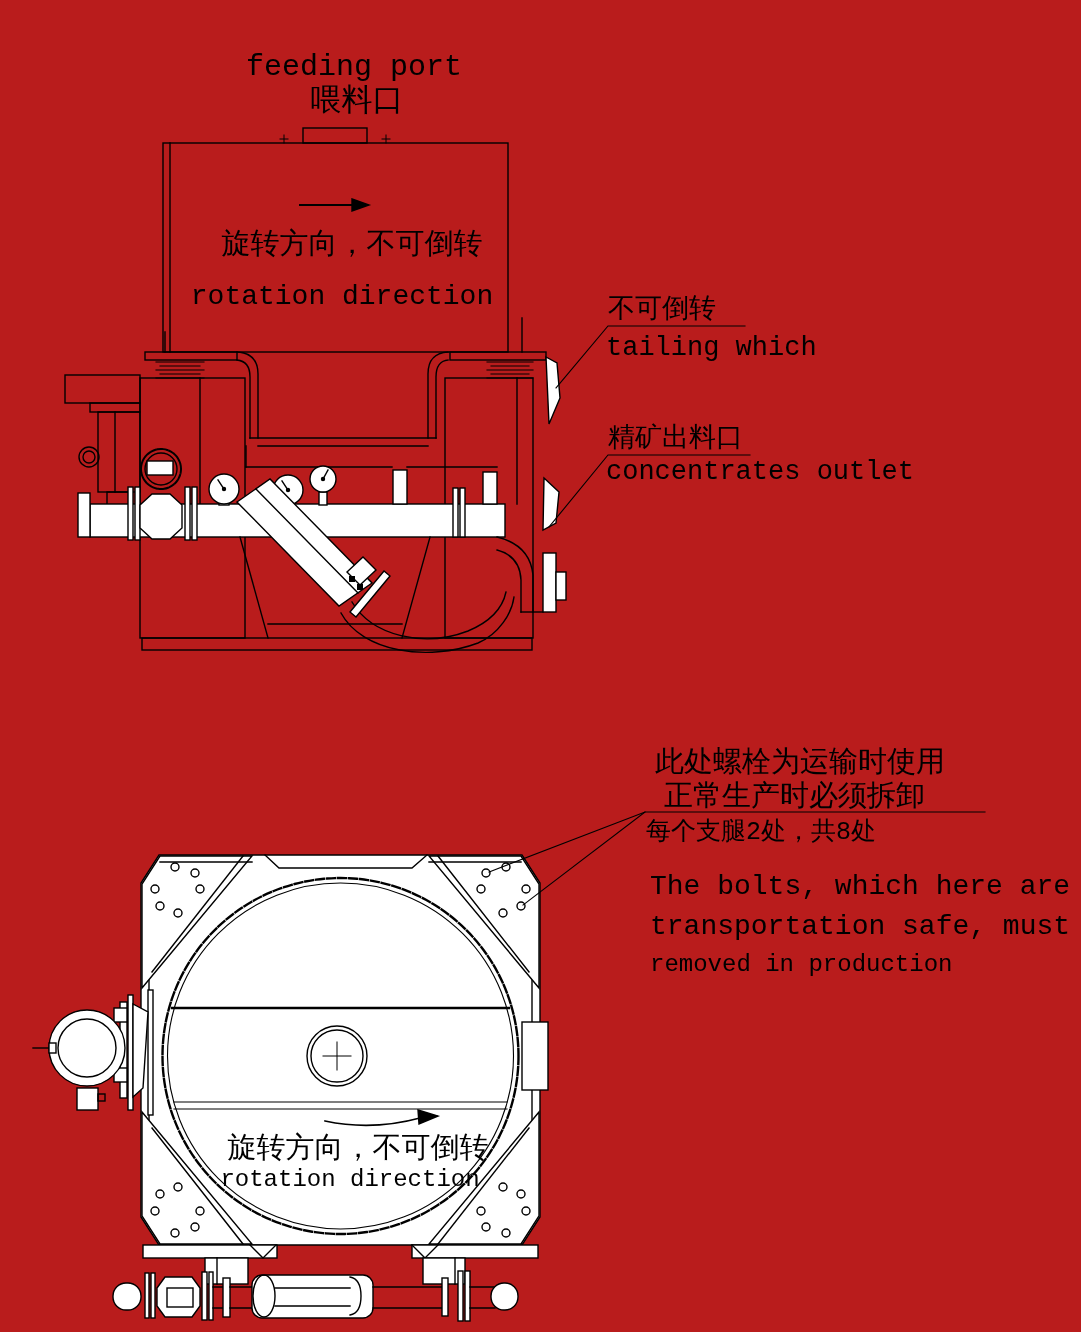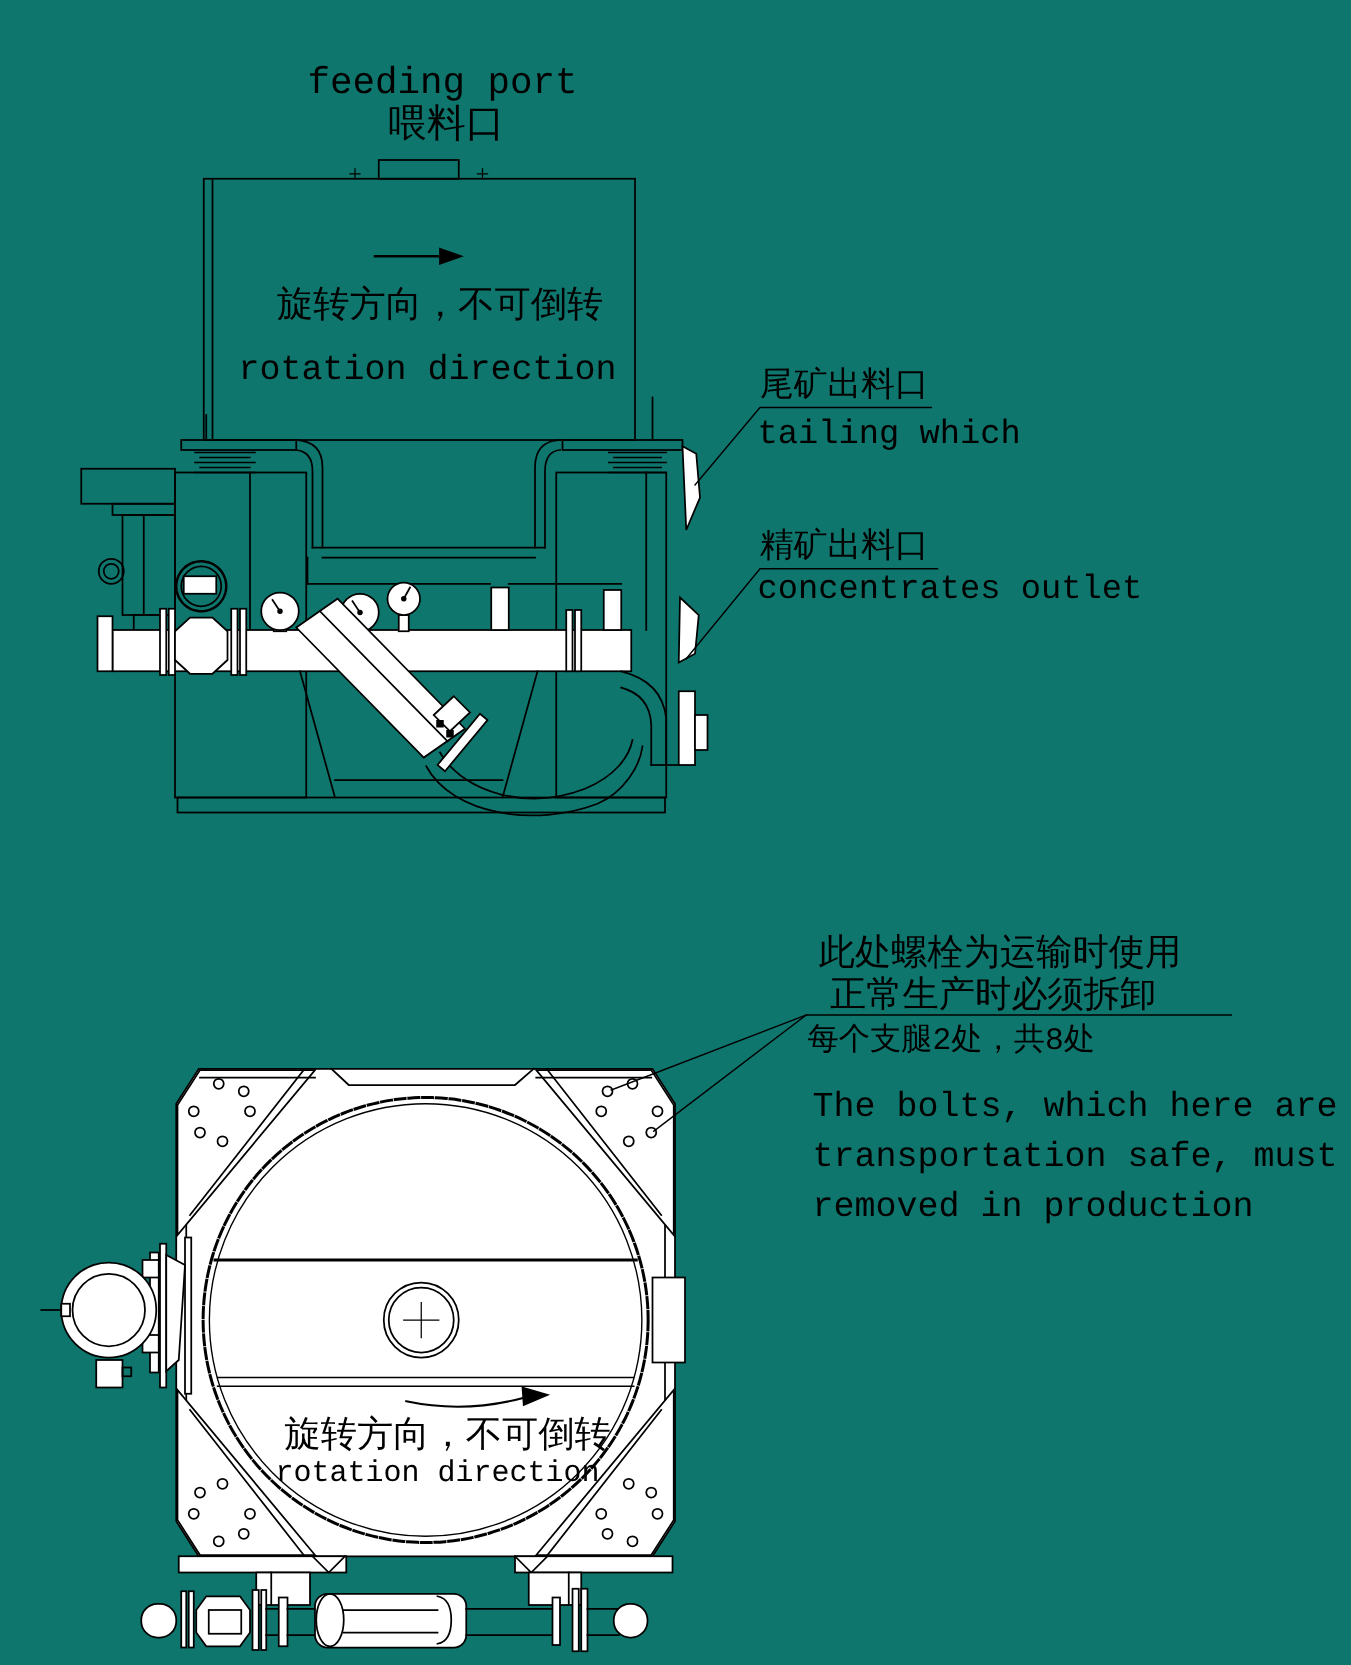--- a/index.html
+++ b/index.html
@@ -1,16 +1,16 @@
 <!DOCTYPE html>
 <html><head>
 <meta charset="utf-8">
 <style>
   html,body{margin:0;padding:0;background:#ffffff;}
-  #page{position:relative;width:1081px;height:1332px;background:#0f766e;overflow:hidden;
+  #page{position:relative;width:1081px;height:1332px;background:#b91c1c;overflow:hidden;
         font-family:"Liberation Mono","DejaVu Sans Mono","Liberation Serif",monospace;color:#000;}
   #drawing{position:absolute;left:0;top:0;}
   .lbl{position:absolute;white-space:nowrap;line-height:1.05;color:#000;}
   .lbl-center{transform:translateX(-50%);}
 </style>
 </head>
 <body>
 
 <div id="page">
 
@@ -275,29 +275,29 @@
     </g>
   </g>
 </svg>
 
 <div class="lbl lbl-center" style="left:354px;top:52px;font-size:30px;">feeding port</div>
 <div class="lbl lbl-center" style="left:357px;top:86px;font-size:31px;font-family:Liberation Mono, monospace;">喂料口</div>
 
 <div class="lbl lbl-center" style="left:352px;top:231px;font-size:29px;">旋转方向，不可倒转</div>
 <div class="lbl lbl-center" style="left:342px;top:282px;font-size:28px;">rotation direction</div>
 
-<div class="lbl" style="left:608px;top:296px;font-size:27px;">尾矿出料口</div>
+<div class="lbl" style="left:608px;top:296px;font-size:27px;">不可倒转</div>
 <div class="lbl" style="left:606px;top:334px;font-size:27px;">tailing which</div>
 
 <div class="lbl" style="left:608px;top:425px;font-size:27px;">精矿出料口</div>
 <div class="lbl" style="left:606px;top:458px;font-size:27px;">concentrates outlet</div>
 
 <div class="lbl" style="left:664px;top:783px;font-size:29px;">正常生产时必须拆卸</div>
 <div class="lbl" style="left:655px;top:749px;font-size:29px;">此处螺栓为运输时使用</div>
 <div class="lbl" style="left:646px;top:820px;font-size:25px;">每个支腿2处，共8处</div>
 <div class="lbl" style="left:650px;top:872px;font-size:28px;">The bolts, which here are for</div>
 <div class="lbl" style="left:650px;top:912px;font-size:28px;">transportation safe, must be</div>
-<div class="lbl" style="left:650px;top:952px;font-size:28px;text-align:right;">removed in production</div>
+<div class="lbl" style="left:650px;top:952px;font-size:24px;text-align:right;">removed in production</div>
 
 <div class="lbl lbl-center" style="left:358px;top:1135px;font-size:29px;">旋转方向，不可倒转</div>
 <div class="lbl lbl-center" style="left:350px;top:1167px;font-size:24px;">rotation direction</div>
 
 </div>
 
 </body></html>

